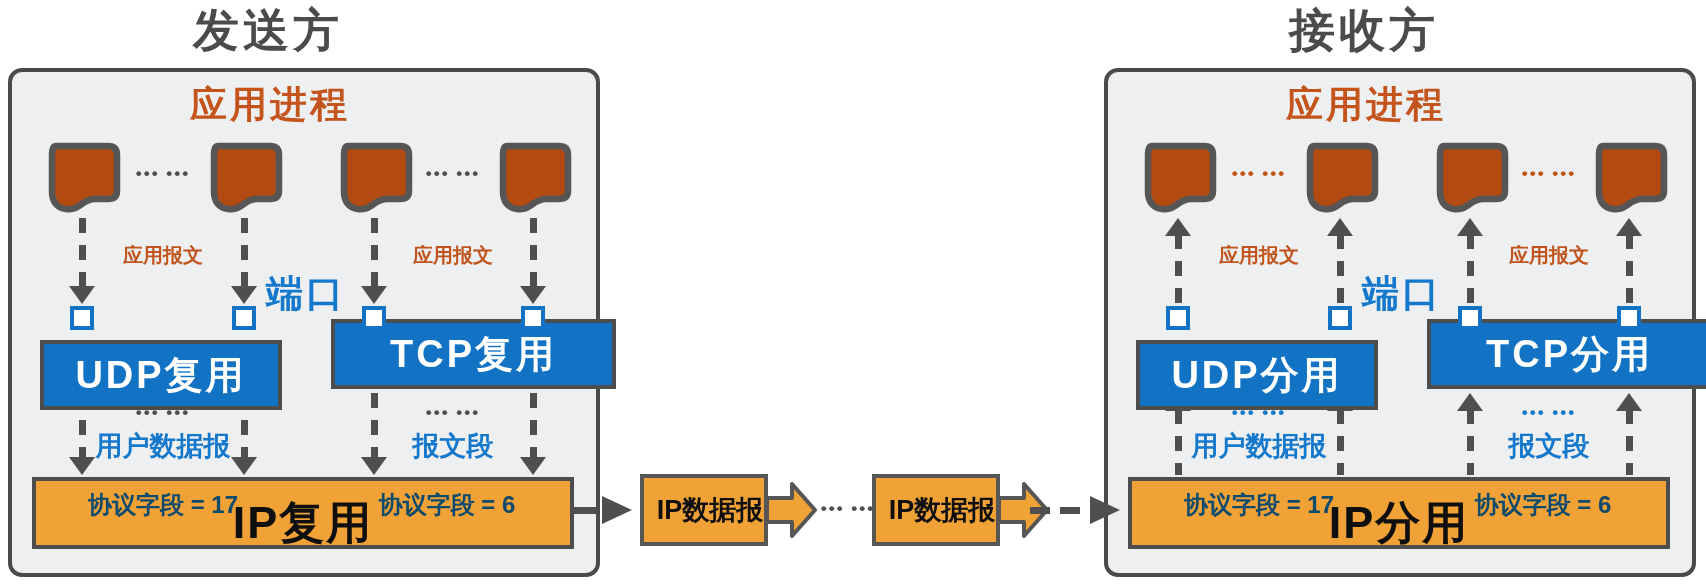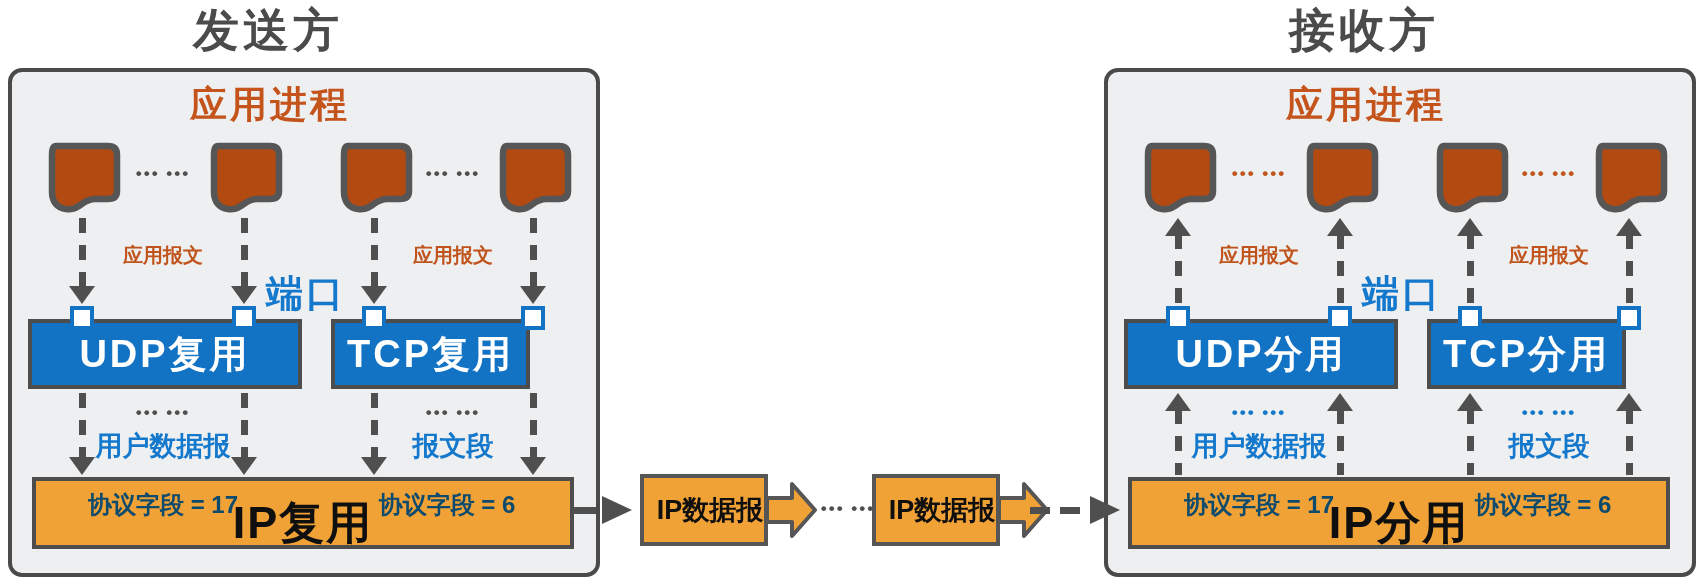--- a/index.html
+++ b/index.html
@@ -69,22 +69,22 @@
     background:#ffffff;border:4px solid #1273c4;z-index:3;
   }
   .port.c1{left:58px;} .port.c2{left:220px;} .port.c3{left:350px;} .port.c4{left:509px;}
   
   .tbox{
     position:absolute;top:247px;height:70px;box-sizing:border-box;
     background:#1273c4;border:4px solid #4d4d4d;color:#ffffff;
     display:flex;align-items:center;justify-content:center;
     font-size:38px;font-weight:800;letter-spacing:3px;white-space:nowrap;z-index:2;
   }
-  .tbox.udp{left:16px;width:274px;}
-  .tbox.tcp{left:319px;width:199px;}
+  .tbox.udp{left:28px;width:242px;margin-top:21px;}
+  .tbox.tcp{left:319px;width:285px;}
   
   .ipbox{
     position:absolute;left:20px;top:405px;width:542px;height:72px;box-sizing:border-box;
     background:#f0a236;border:4px solid #4d4d4d;z-index:2;
   }
   .ipbox .main{
     position:absolute;inset:0;display:flex;align-items:center;justify-content:center;
     font-size:45px;font-weight:800;color:#0f0f0f;letter-spacing:2px;padding-top:19px;
   }
   .ipbox .proto{

